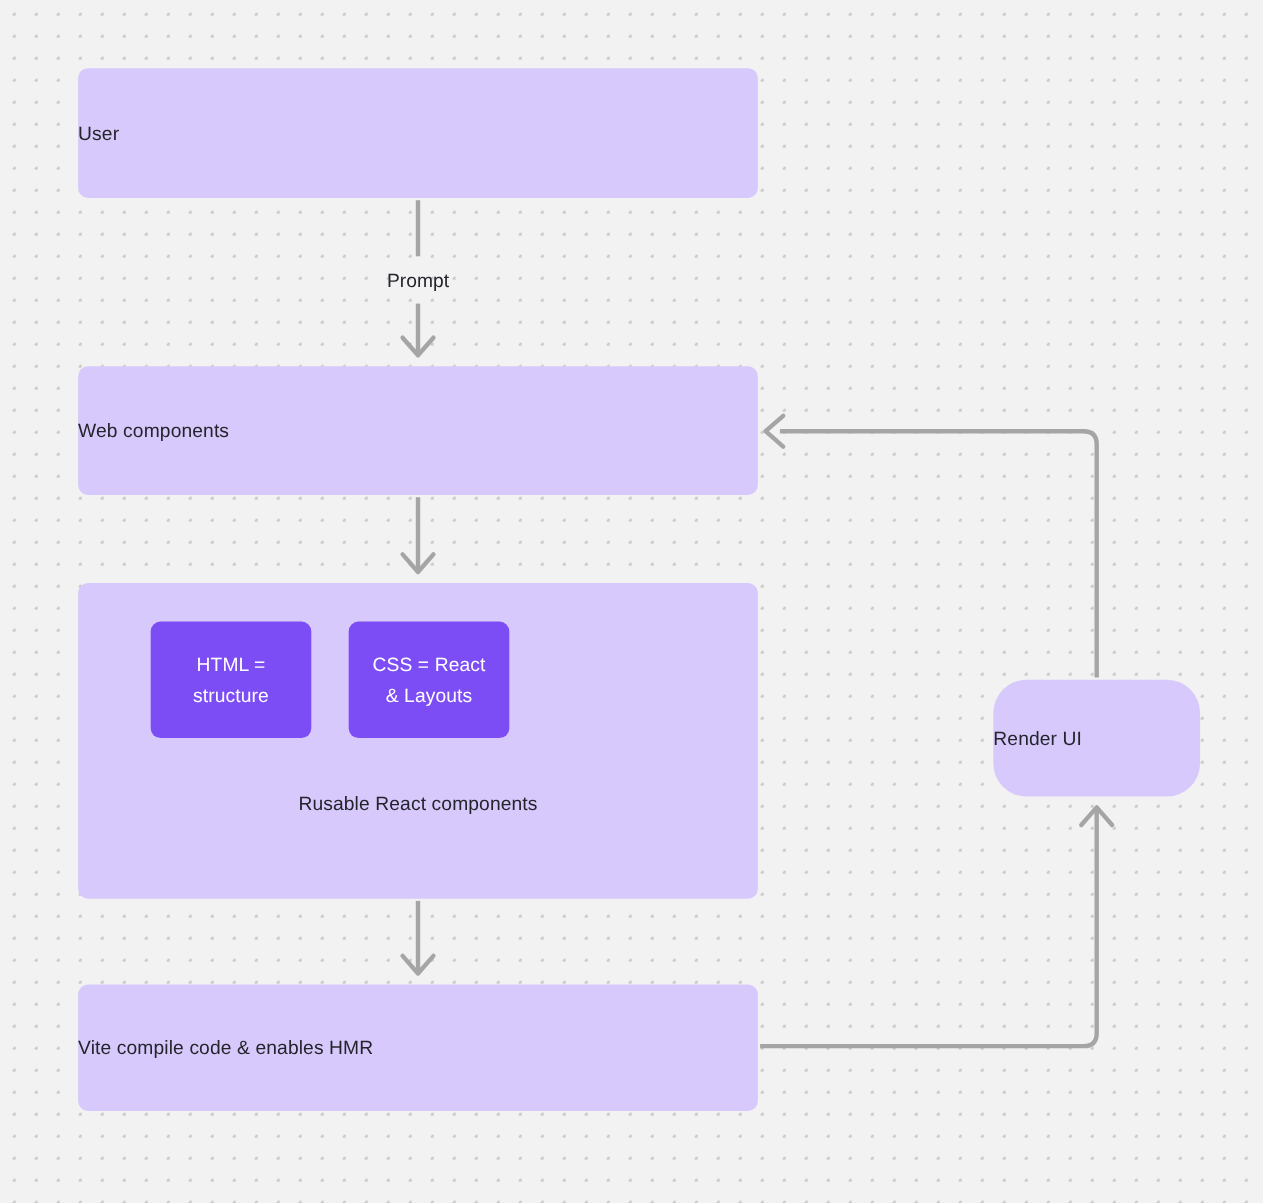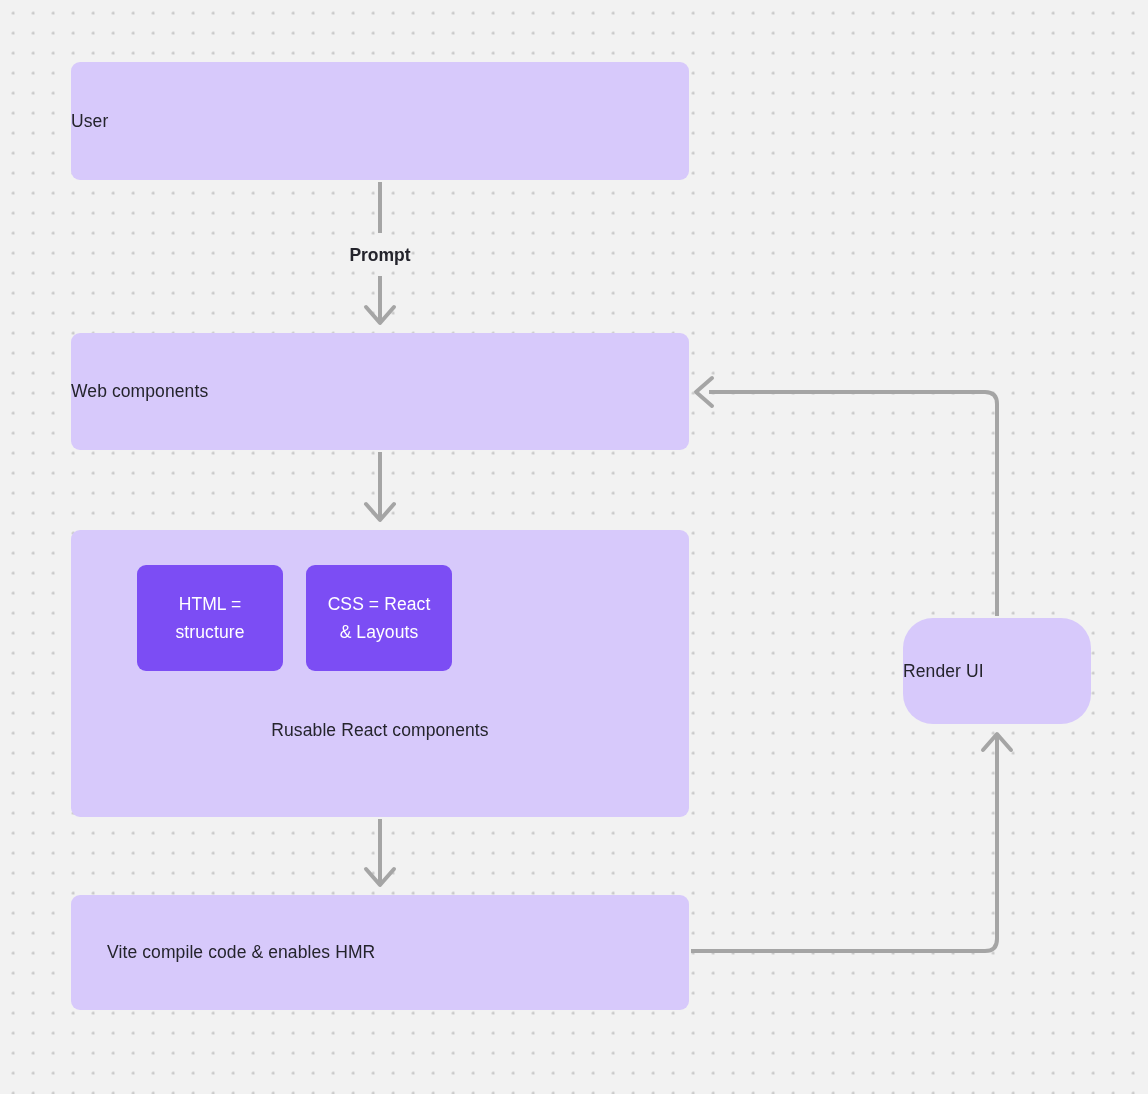--- a/index.html
+++ b/index.html
@@ -48,32 +48,32 @@
     font-size: 17.5px;
     line-height: 1.42;
     text-align: center;
     letter-spacing: 0.1px;
   }
 
   .node-user        { left: 71px;  top: 62px;  width: 618px; height: 118px; }
   .node-webapp      { left: 71px;  top: 333px; width: 618px; height: 117px; }
   .node-components  { left: 71px;  top: 530px; width: 618px; height: 287px;
                       display: block; }
-  .node-vite        { left: 71px;  top: 895px; width: 618px; height: 115px; padding-left: 36px; }
+  .node-vite        { left: 71px;  top: 895px; width: 618px; height: 115px; }
   .node-render      { left: 903px; top: 618px; width: 188px; height: 106px; border-radius: 30px; }
 
   
   .chip-row {
     position: absolute;
     left: 66px;
     top: 35px;
     width: 486px;
     height: 106px;
     display: flex;
-    gap: 23px;
+    gap: 34px;
   }
 
   .chip {
     width: 146px;
     height: 106px;
     border-radius: 9px;
     background: #7c4df4;
     color: #ffffff;
     display: flex;
     align-items: center;
@@ -100,21 +100,20 @@
     color: #24242c;
     font-size: 17.5px;
     text-align: center;
     white-space: nowrap;
   }
 
   .label-prompt {
     left: 330px;
     top: 245px;
     width: 100px;
-    font-weight: bold;
   }
 </style>
 </head>
 <body>
 
 <div id="canvas">
 
   <svg id="edges" viewBox="0 0 1148 1094" width="1148" height="1094">
 
     <g>

